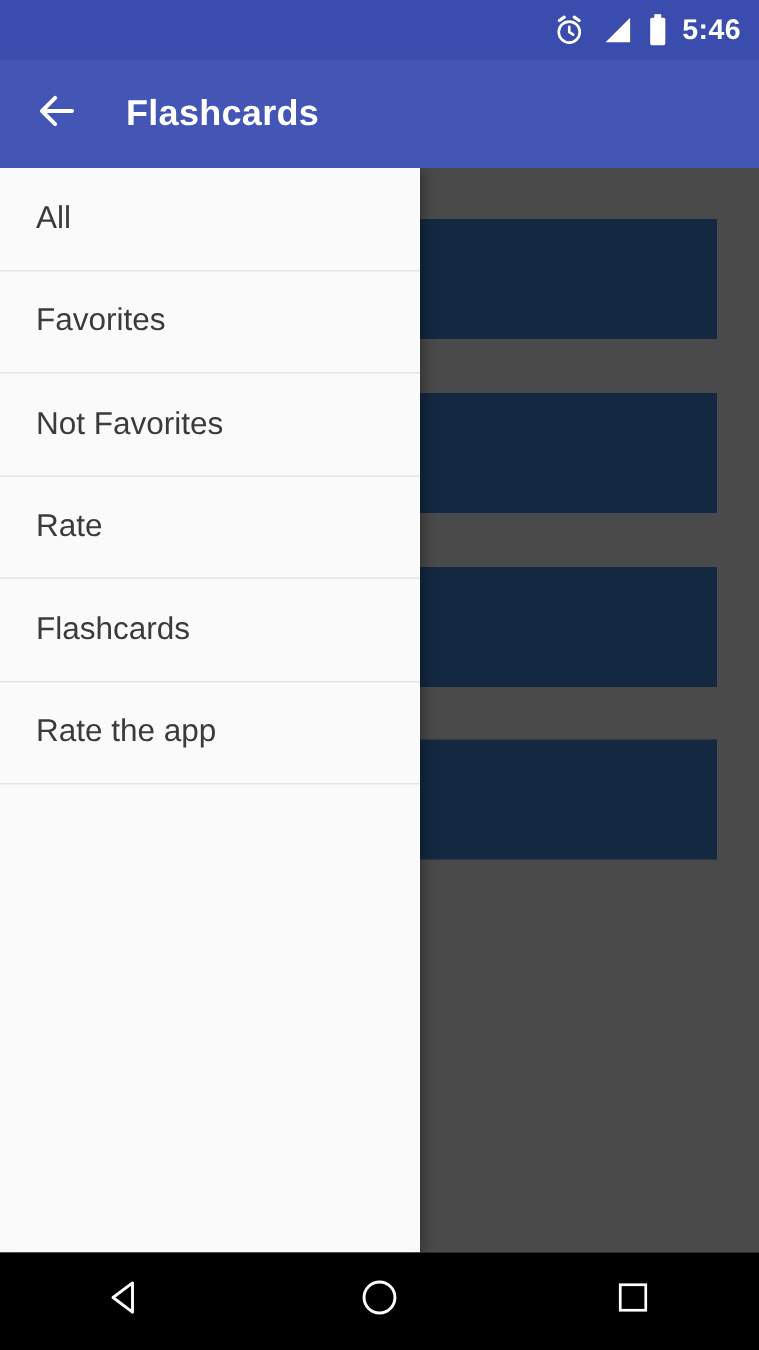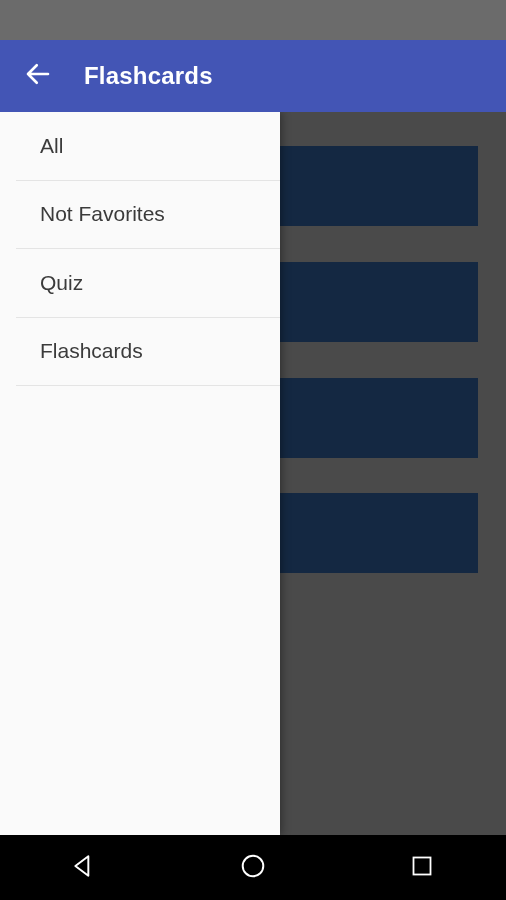--- a/index.html
+++ b/index.html
@@ -126,21 +126,20 @@
     overflow: hidden;
   }
   .drawer-item {
     height: 68.5px;
     display: flex;
     align-items: center;
     padding-left: 24px;
     box-sizing: border-box;
     border-bottom: 1px solid #e4e4e4;
     cursor: pointer;
-    margin-left: 16px;
   }
   .drawer-item-label {
     color: #3b3b3b;
     font-size: 21px;
   }
   .drawer-filler {
     border-bottom: none;
   }
 
   
@@ -182,31 +181,61 @@
       <span class="card-label">red</span>
     </div>
   </div>
   <div class="scrim"></div>
 
   <div class="drawer">
     <div class="drawer-item">
       <span class="drawer-item-label">All</span>
     </div>
     <div class="drawer-item">
+      <span class="drawer-item-label">Favorites</span>
+    </div>
+    <div class="drawer-item">
       <span class="drawer-item-label">Not Favorites</span>
     </div>
     <div class="drawer-item">
-      <span class="drawer-item-label">Quiz</span>
+      <span class="drawer-item-label">Rate</span>
     </div>
     <div class="drawer-item">
       <span class="drawer-item-label">Flashcards</span>
     </div>
+    <div class="drawer-item">
+      <span class="drawer-item-label">Rate the app</span>
+    </div>
     <div class="drawer-item drawer-filler"></div>
   </div>
 
+  <div class="status-bar">
+    <div class="status-icons">
+      <span>
+        <svg width="21" height="21" viewBox="0 0 24 24">
+          <circle cx="12" cy="13" r="8" fill="none" stroke="#ffffff" stroke-width="2"></circle>
+          <path d="M12 9 L12 13 L15 15" fill="none" stroke="#ffffff" stroke-width="2" stroke-linecap="round"></path>
+          <path d="M4.5 4.2 L8.2 1.6" stroke="#ffffff" stroke-width="2.4" stroke-linecap="round"></path>
+          <path d="M19.5 4.2 L15.8 1.6" stroke="#ffffff" stroke-width="2.4" stroke-linecap="round"></path>
+        </svg>
+      </span>
+      <span>
+        <svg width="22" height="20" viewBox="0 0 24 22">
+          <path d="M22 2 L22 20 L4 20 Z" fill="#ffffff"></path>
+        </svg>
+      </span>
+      <span>
+        <svg width="13" height="22" viewBox="0 0 14 24">
+          <rect x="4.5" y="0.5" width="5" height="3" fill="#ffffff"></rect>
+          <rect x="1.5" y="3" width="11" height="20" rx="1.2" fill="#ffffff"></rect>
+        </svg>
+      </span>
+    </div>
+    <span class="status-time">5:46</span>
+  </div>
 
   <div class="app-bar">
     <div class="back-btn">
       <span>
         <svg width="30" height="30" viewBox="0 0 24 24">
           <path d="M20 12 L4 12 M11 5 L4 12 L11 19" fill="none" stroke="#ffffff" stroke-width="2.1" stroke-linecap="round" stroke-linejoin="round"></path>
         </svg>
       </span>
     </div>
     <span class="app-title">Flashcards</span>

